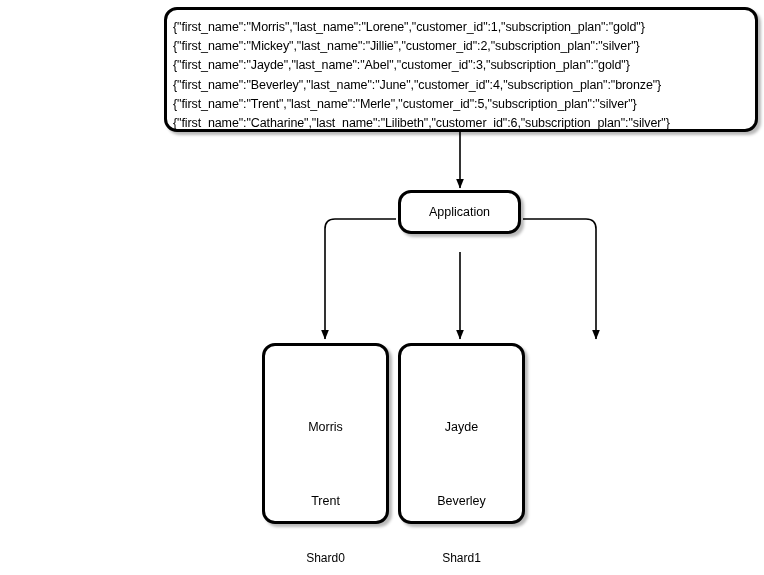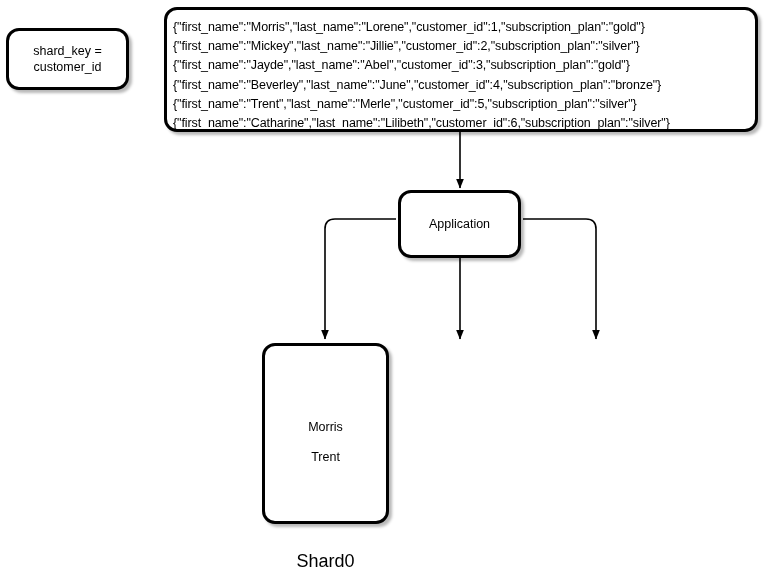--- a/index.html
+++ b/index.html
@@ -55,48 +55,49 @@
     font-size: 12.5px;
     line-height: 19.2px;
     white-space: pre;
     letter-spacing: -0.1px;
   }
   
   #application-node {
     left: 398px;
     top: 190px;
     width: 123px;
-    height: 68px;
+    height: 44px;
     font-size: 12.5px;
   }
   
   .shard-node {
     top: 343px;
     width: 127px;
     height: 181px;
     display: flex;
     flex-direction: column;
     align-items: center;
     justify-content: flex-start;
     padding-top: 66px;
     font-size: 12.5px;
+    gap: 44px;
   }
   .shard-node .member {
     line-height: 30px;
   }
   #shard-node-0 { left: 262px; }
   #shard-node-1 { left: 398px; }
   #shard-node-n { left: 534px; }
 
   .shard-caption {
     position: absolute;
     top: 551px;
     width: 127px;
     text-align: center;
-    font-size: 18px;
+    font-size: 12px;
   }
   #shard-caption-0 { left: 262px; }
   #shard-caption-1 { left: 398px; }
   #shard-caption-n { left: 534px; margin-top: 43px; }
 
   #edges {
     position: absolute;
     left: 0;
     top: 0;
     width: 764px;
@@ -118,41 +119,40 @@
 
     <path d="M460,132 L460,188" fill="none" stroke="#000000" stroke-width="1.6" marker-end="url(#arrowhead)"></path>
 
     <path d="M396,219 L335,219 Q325,219 325,229 L325,339" fill="none" stroke="#000000" stroke-width="1.6" marker-end="url(#arrowhead)"></path>
 
     <path d="M460,252 L460,339" fill="none" stroke="#000000" stroke-width="1.6" marker-end="url(#arrowhead)"></path>
 
     <path d="M523,219 L586,219 Q596,219 596,229 L596,339" fill="none" stroke="#000000" stroke-width="1.6" marker-end="url(#arrowhead)"></path>
   </svg>
 
-  <div class="node node-center" id="shard-key-node">
-    <div>
-      <div>shard_key =</div>
-      <div>customer_id</div>
-    </div>
-  </div>
 
   <div class="node" id="json-data-node">
     <div class="json-line">{"first_name":"Morris","last_name":"Lorene","customer_id":1,"subscription_plan":"gold"}</div>
     <div class="json-line">{"first_name":"Mickey","last_name":"Jillie","customer_id":2,"subscription_plan":"silver"}</div>
     <div class="json-line">{"first_name":"Jayde","last_name":"Abel","customer_id":3,"subscription_plan":"gold"}</div>
     <div class="json-line">{"first_name":"Beverley","last_name":"June","customer_id":4,"subscription_plan":"bronze"}</div>
     <div class="json-line">{"first_name":"Trent","last_name":"Merle","customer_id":5,"subscription_plan":"silver"}</div>
     <div class="json-line">{"first_name":"Catharine","last_name":"Lilibeth","customer_id":6,"subscription_plan":"silver"}</div>
   </div>
 
   <div class="node node-center" id="application-node">
     <span>Application</span>
   </div>
 
   <div class="node shard-node" id="shard-node-0">
     <span class="member">Morris</span>
     <span class="member">Trent</span>
   </div>
+  <div class="node shard-node" id="shard-node-1">
+    <span class="member">Jayde</span>
+    <span class="member">Beverley</span>
+  </div>
 
   <div class="shard-caption" id="shard-caption-0">Shard0</div>
+  <div class="shard-caption" id="shard-caption-1">Shard1</div>
   <div class="shard-caption" id="shard-caption-n">Shardn</div>
 
 </div>
 
 </body></html>

